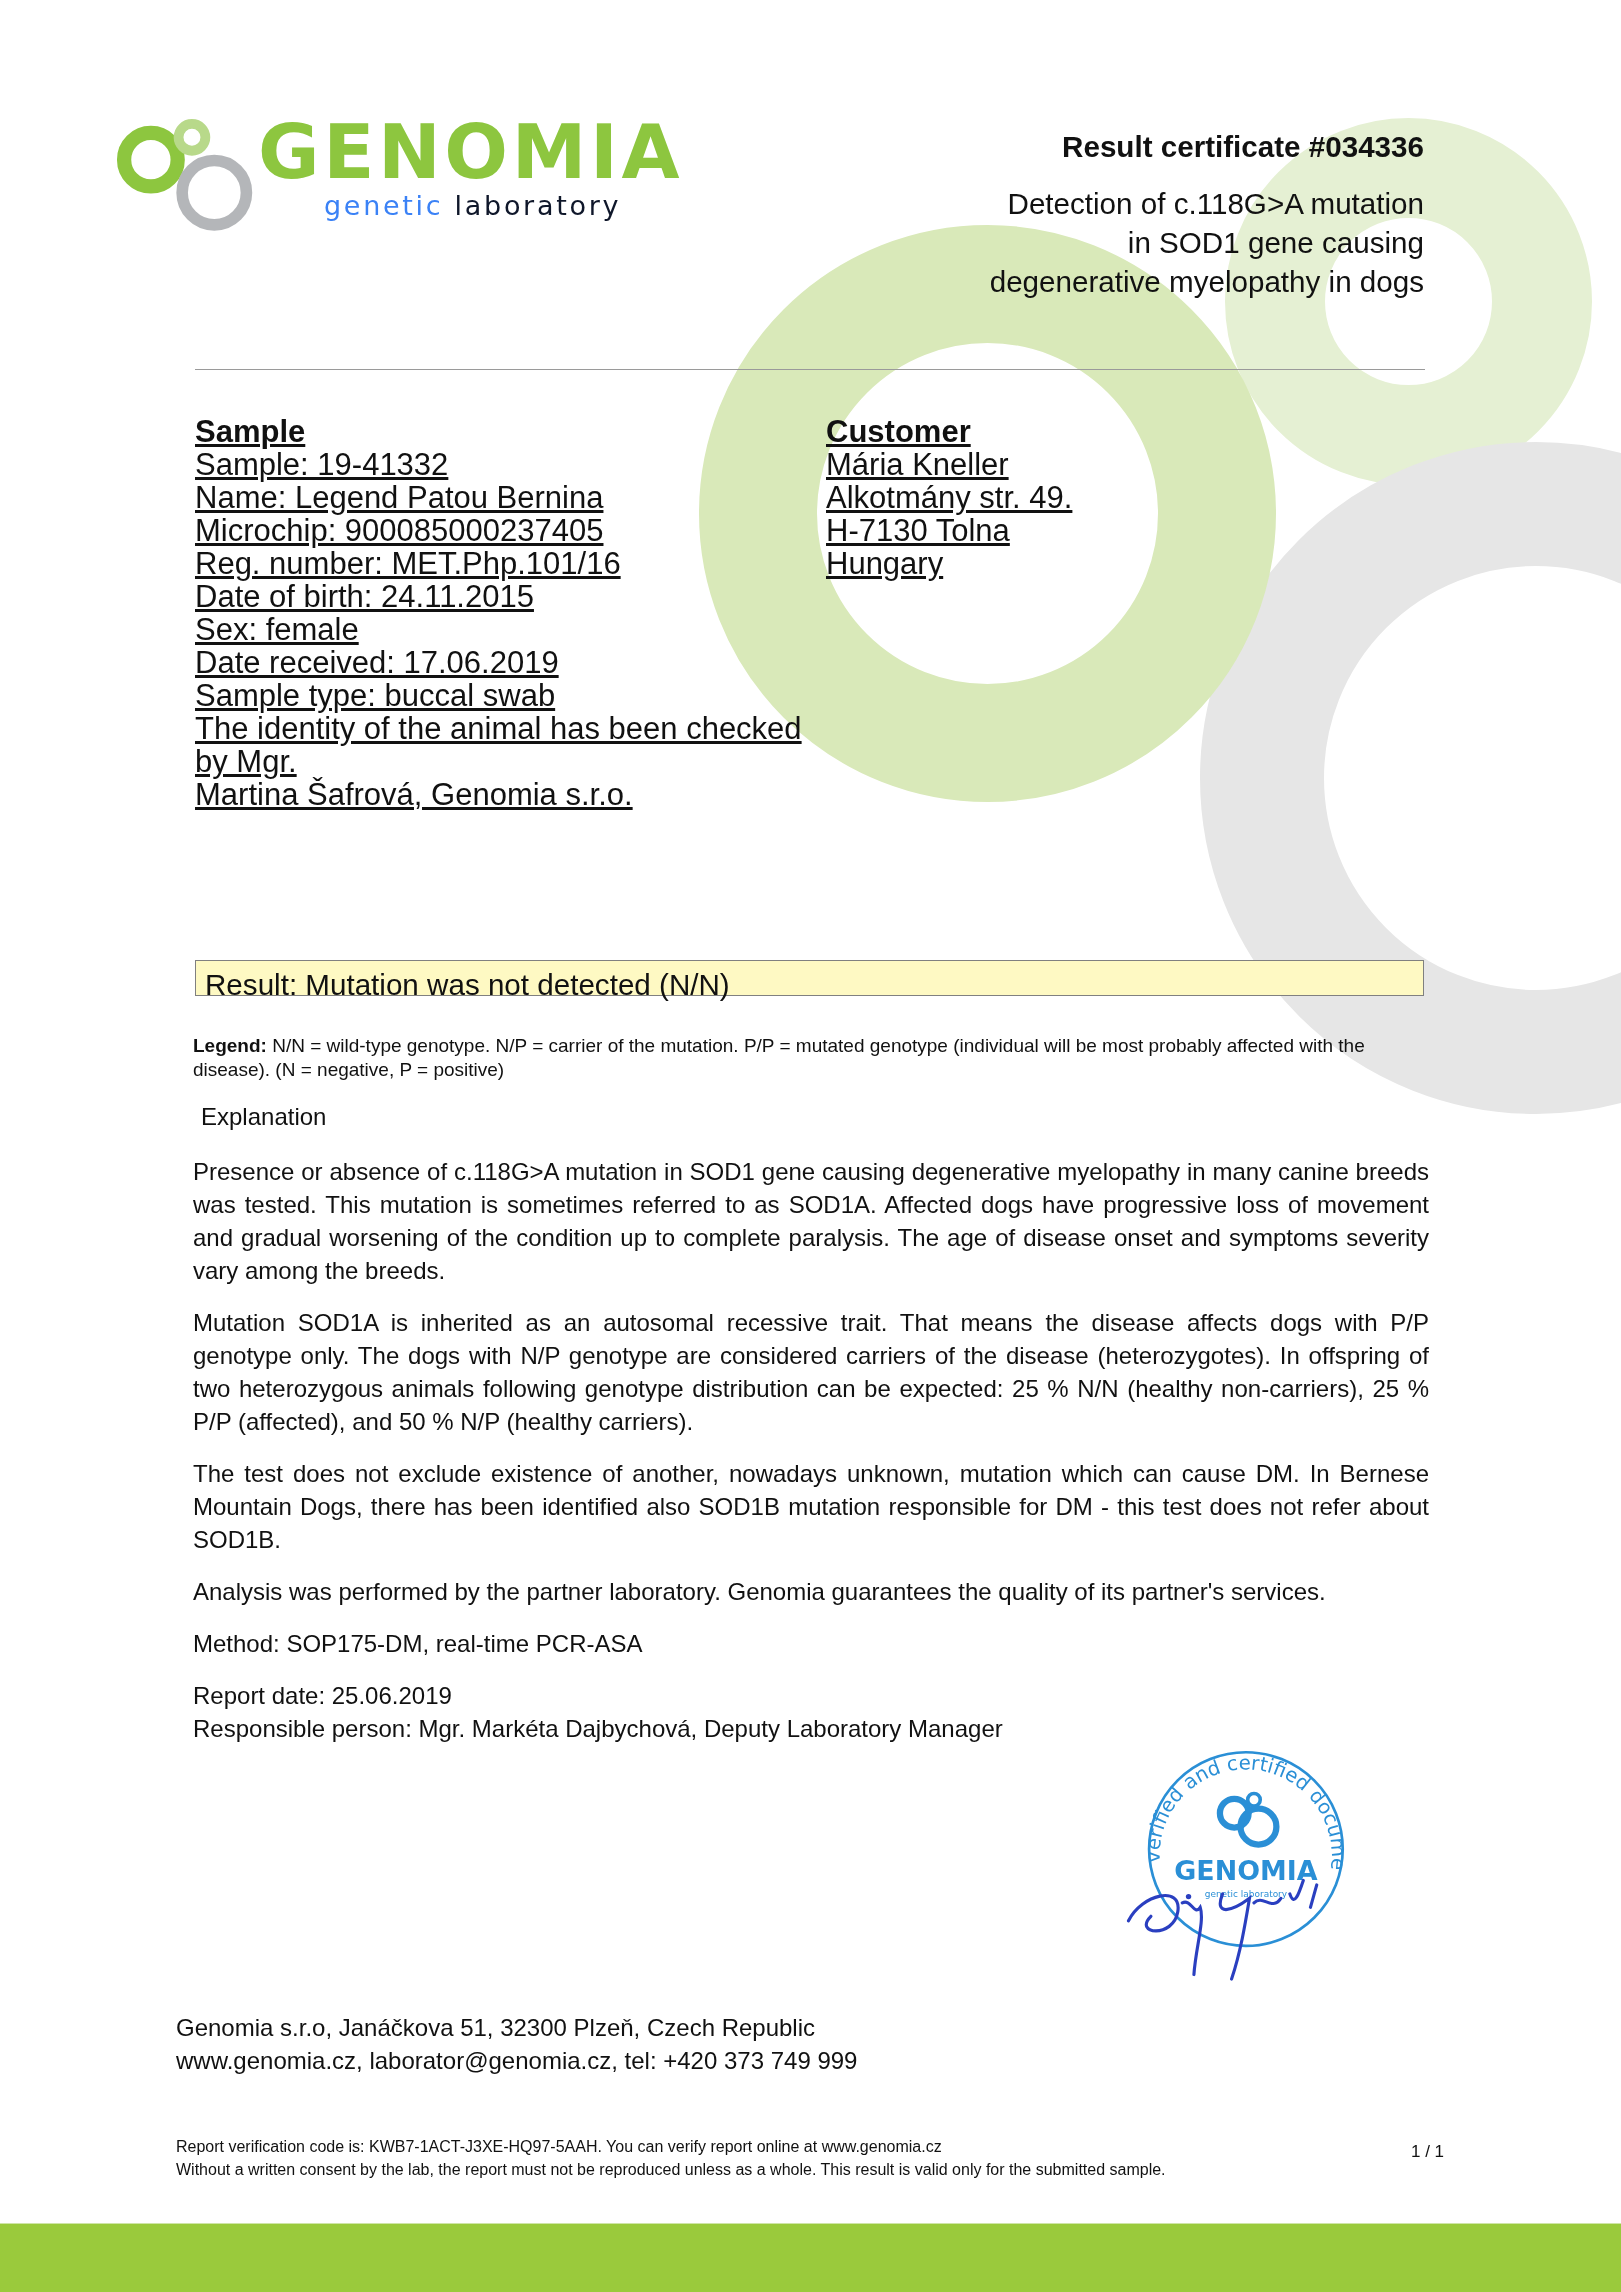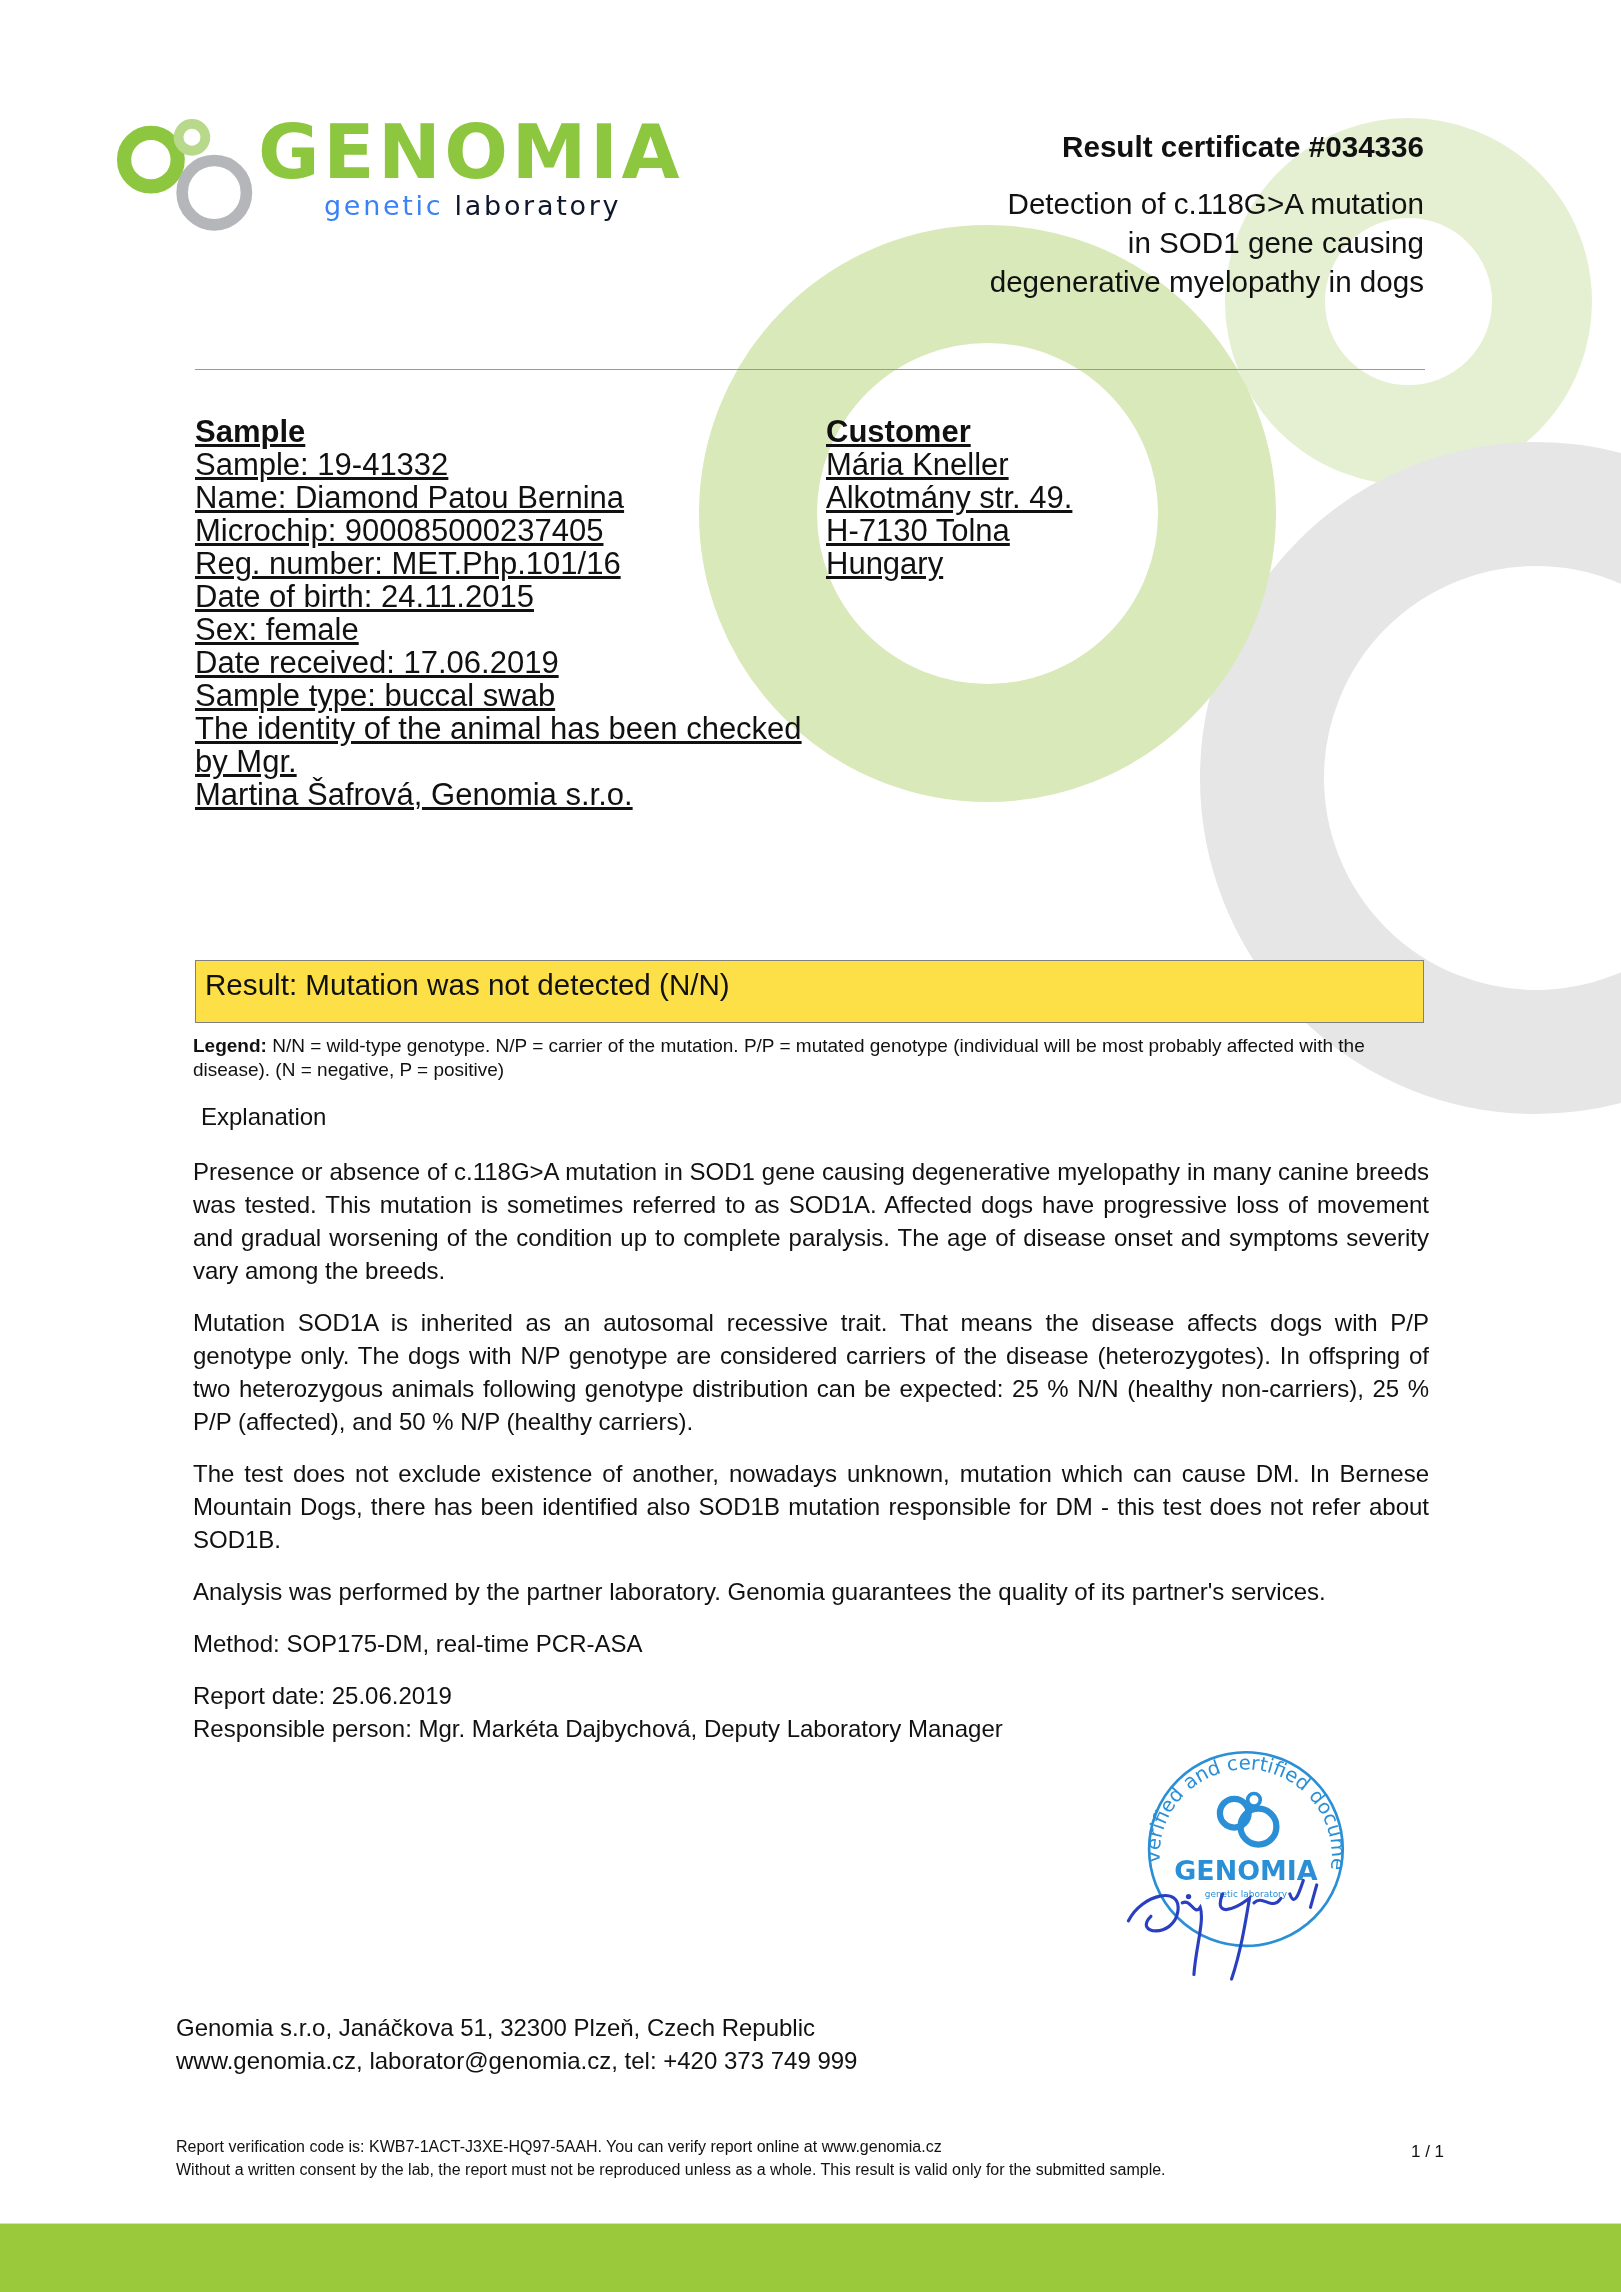--- a/index.html
+++ b/index.html
@@ -49,22 +49,22 @@
       left: 195px; top: 369px; width: 1230px; height: 0;
       border-top: 1.8px solid #9a9a9a;
     }
 
     .section-head { font-weight: bold; }
     .info-block { font-size: 31px; line-height: 33px; text-decoration: underline; }
     .sample-block { left: 195px; top: 415px; width: 627px; }
     .customer-block { left: 826px; top: 415px; width: 358px; }
 
     .result-box {
-      left: 195px; top: 960px; width: 1229px; height: 63px;
-      background: #fde047; border: 1.8px solid #808080; box-sizing: border-box;
+      left: 195px; top: 960px; width: 1229px; height: 36px;
+      background: #fef9c3; border: 1.8px solid #808080; box-sizing: border-box;
       font-size: 29.6px; line-height: 48px; padding-left: 9px;
     }
     .legend {
       left: 193px; top: 1034px; width: 1236px; font-size: 19px; line-height: 24px;
     }
     .legend b { font-weight: bold; }
     .explanation-head {
       left: 193px; top: 1103px; font-size: 24px; font-weight: normal; margin-left: 8px;
     }
     .paras { left: 193px; top: 1155px; width: 1236px; }
@@ -109,21 +109,21 @@
 
 <div class="abs cert-title">Result certificate #034336</div>
 <div class="abs cert-subtitle">Detection of c.118G&gt;A mutation
 in SOD1 gene causing
 degenerative myelopathy in dogs</div>
 <div class="abs divider"></div>
 
 <div class="abs info-block sample-block">
   <div class="section-head">Sample</div>
   <div>Sample: 19-41332</div>
-  <div>Name: Diamond Patou Bernina</div>
+  <div>Name: Legend Patou Bernina</div>
   <div>Microchip: 900085000237405</div>
   <div>Reg. number: MET.Php.101/16</div>
   <div>Date of birth: 24.11.2015</div>
   <div>Sex: female</div>
   <div>Date received: 17.06.2019</div>
   <div>Sample type: buccal swab</div>
   <div>The identity of the animal has been checked by Mgr.</div>
   <div>Martina Šafrová, Genomia s.r.o.</div>
 </div>
 

